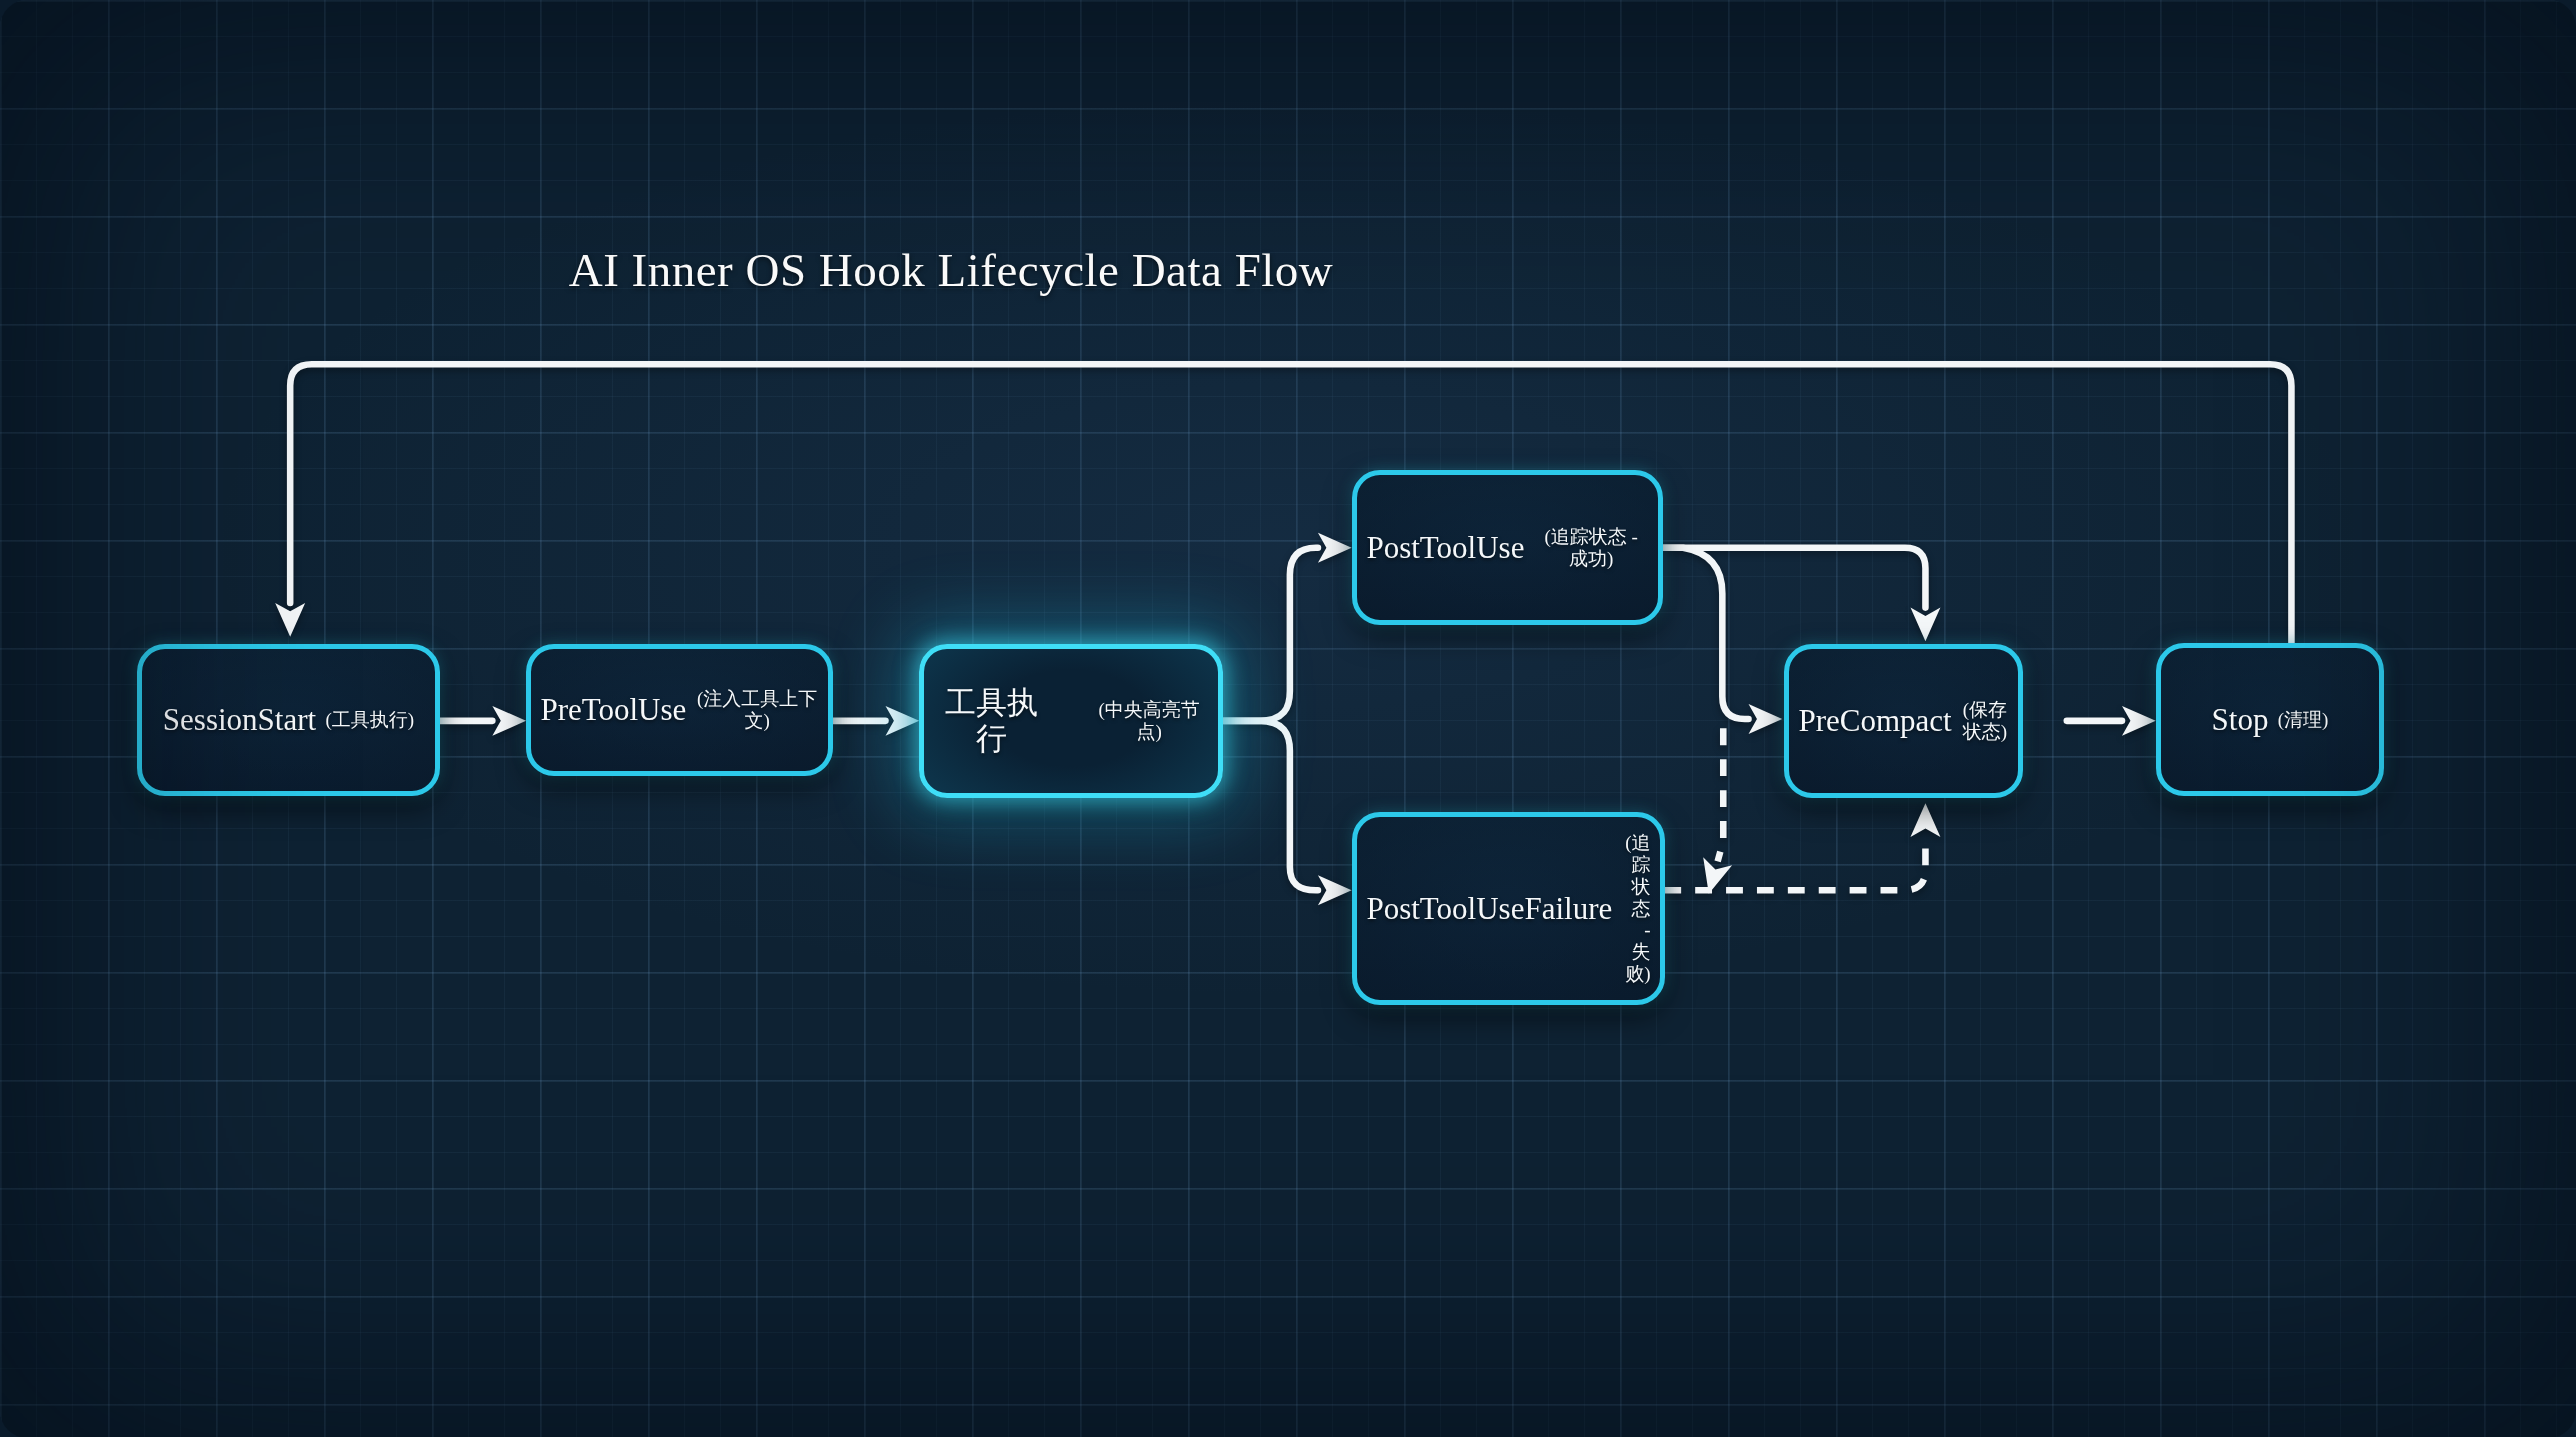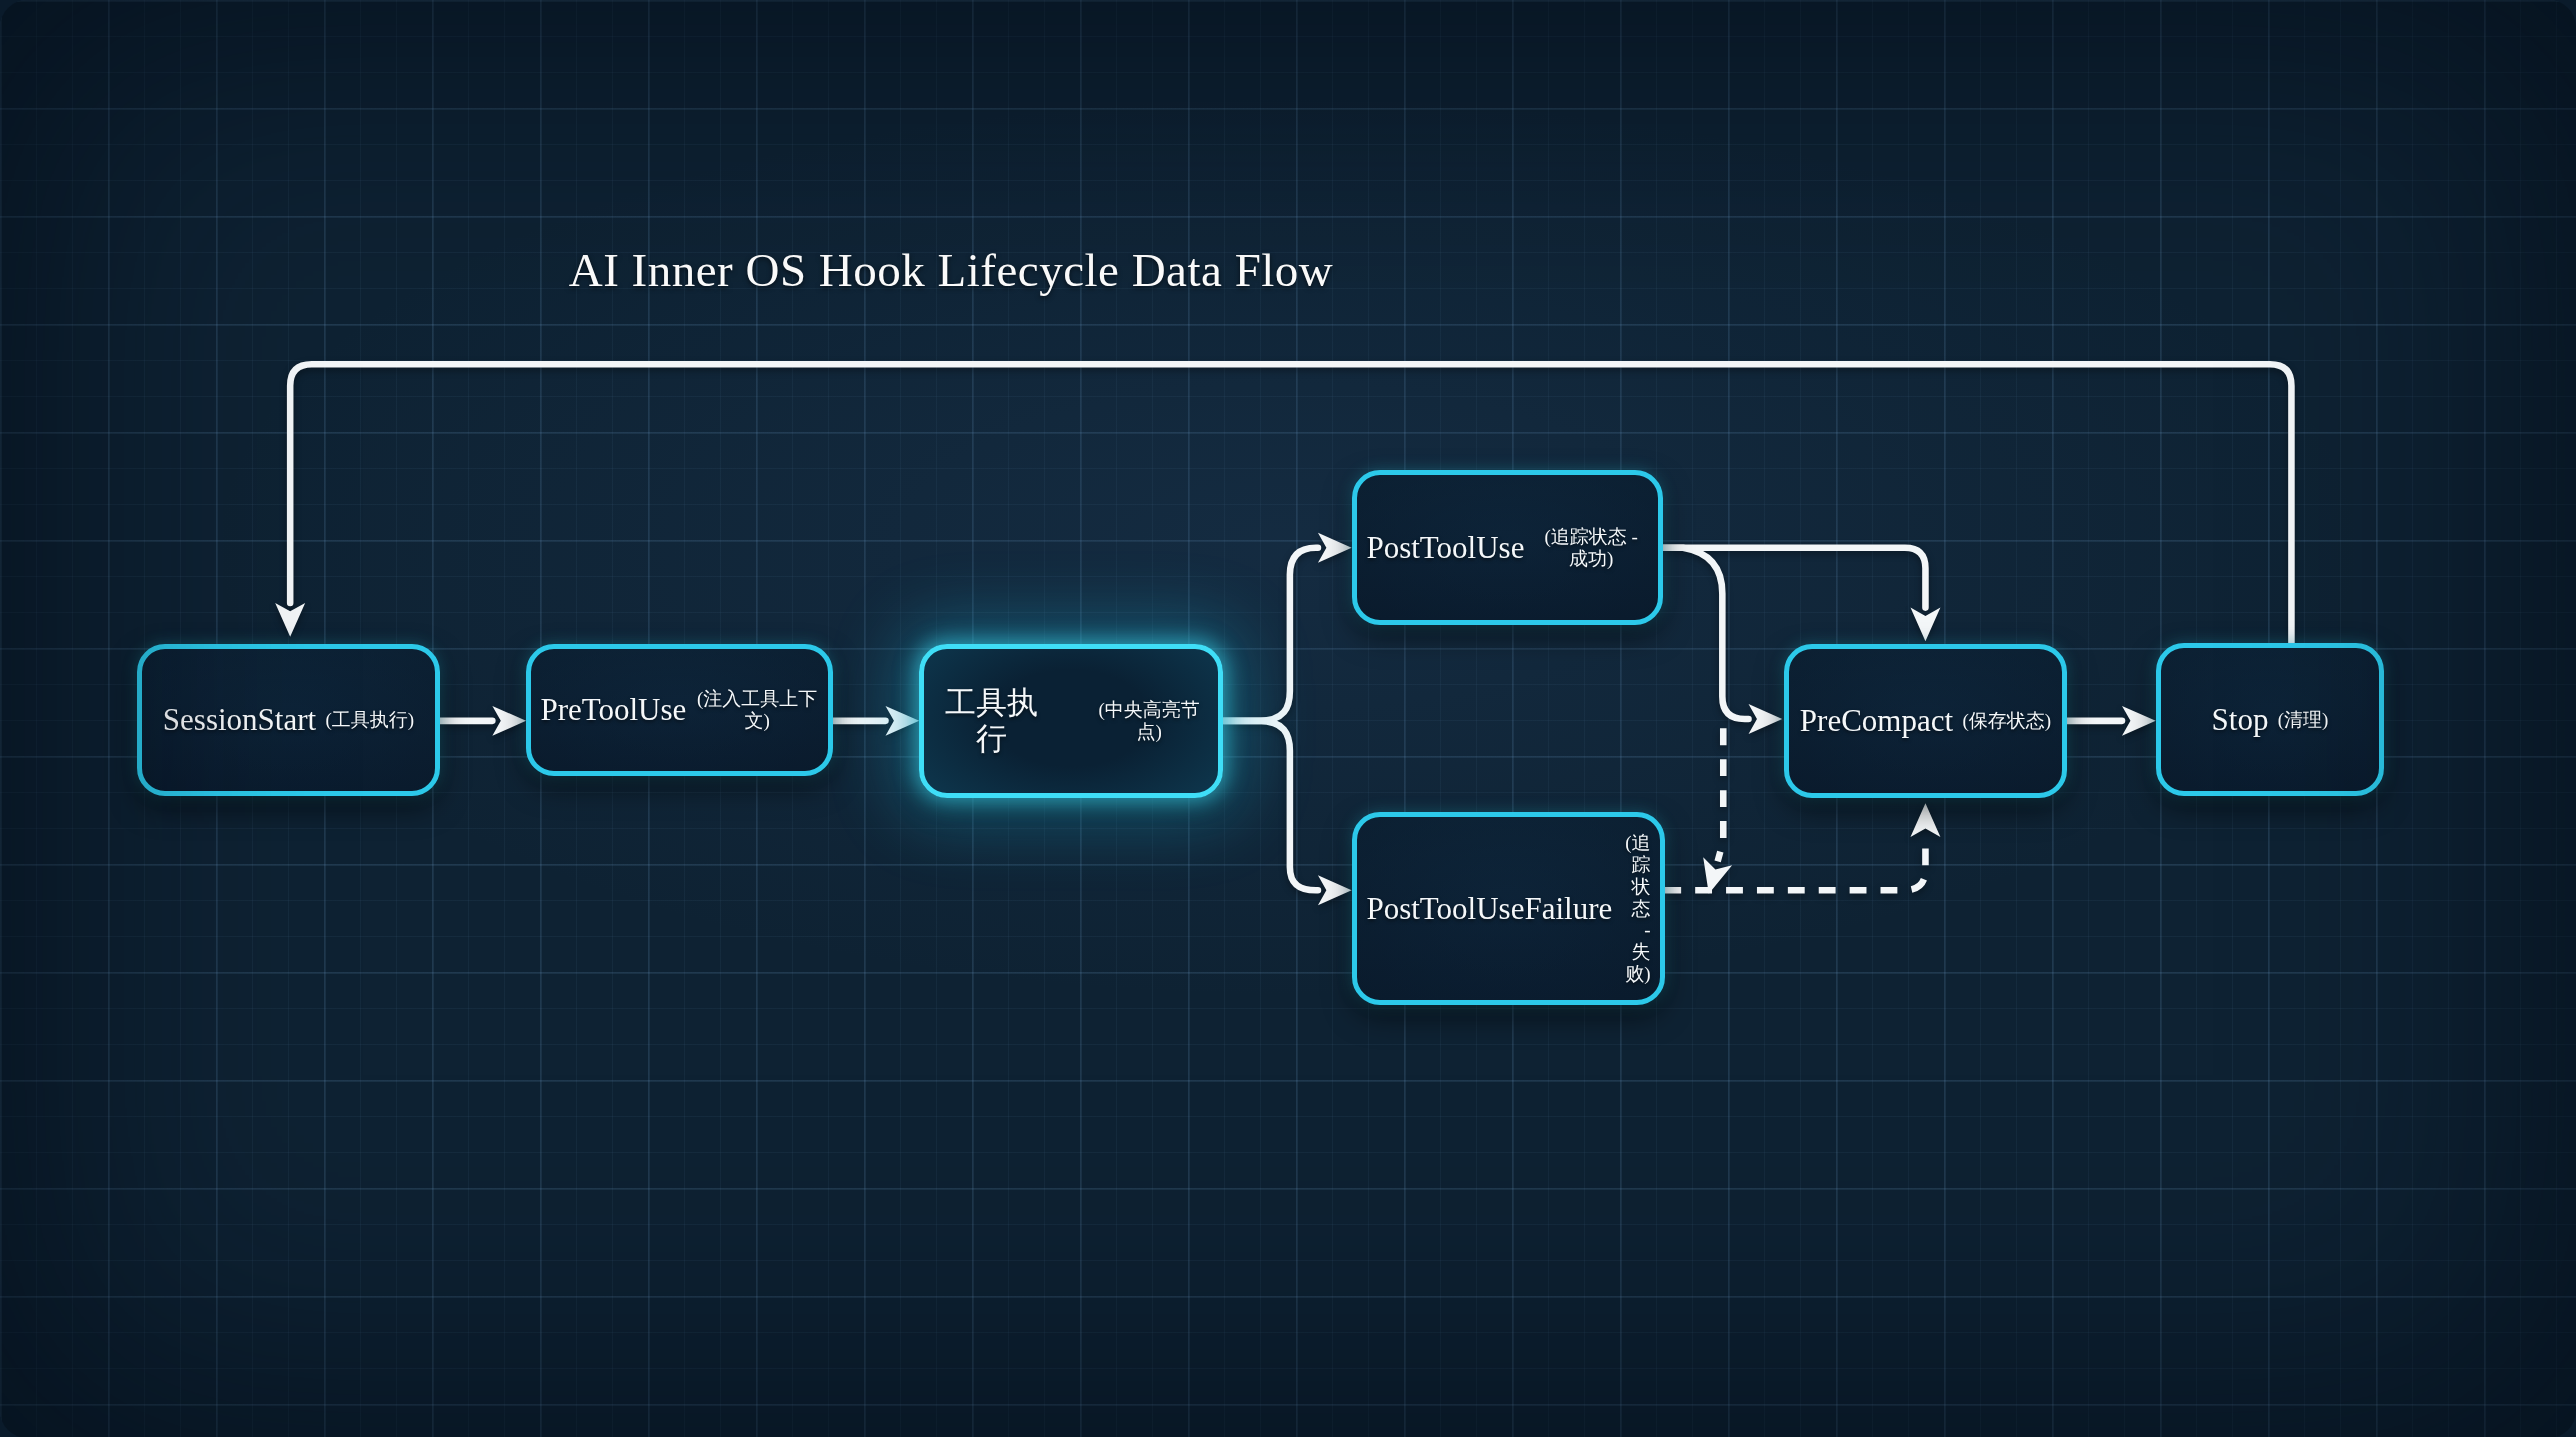--- a/index.html
+++ b/index.html
@@ -43,21 +43,21 @@
   .node.highlight{
     border-color:#3fdef7;
     background:radial-gradient(95% 120% at 50% 48%, #0a2134 28%, #0e3950 72%, #15556e 100%);
     box-shadow:0 0 19px 4.7px rgba(62,220,246,0.55),0 0 66px 24px rgba(34,190,225,0.30),0 9.4px 28px rgba(0,0,0,0.45);
   }
   #n-session-start{left:137px;top:644px;width:303px;height:152px;text-align:right;}
   #n-pre-tool-use{left:526px;top:644px;width:307px;height:132px;}
   #n-tool-execution{left:919px;top:644px;width:304px;height:154px;gap:40px;}
   #n-post-tool-use{left:1352px;top:470px;width:311px;height:155px;}
   #n-post-tool-use-failure{left:1352px;top:812px;width:313px;height:193px;text-align:right;}
-  #n-pre-compact{left:1784px;top:644px;width:283px;height:154px;}
+  #n-pre-compact{left:1784px;top:644px;width:239px;height:154px;}
   #n-stop{left:2156px;top:643px;width:228px;height:153px;}
 </style>
 </head>
 <body>
 
 <div class="stage">
 
   <div class="title">AI Inner OS Hook Lifecycle Data Flow</div>
 
   <svg class="edges" width="2576" height="1438" viewBox="0 0 2752 1536">

